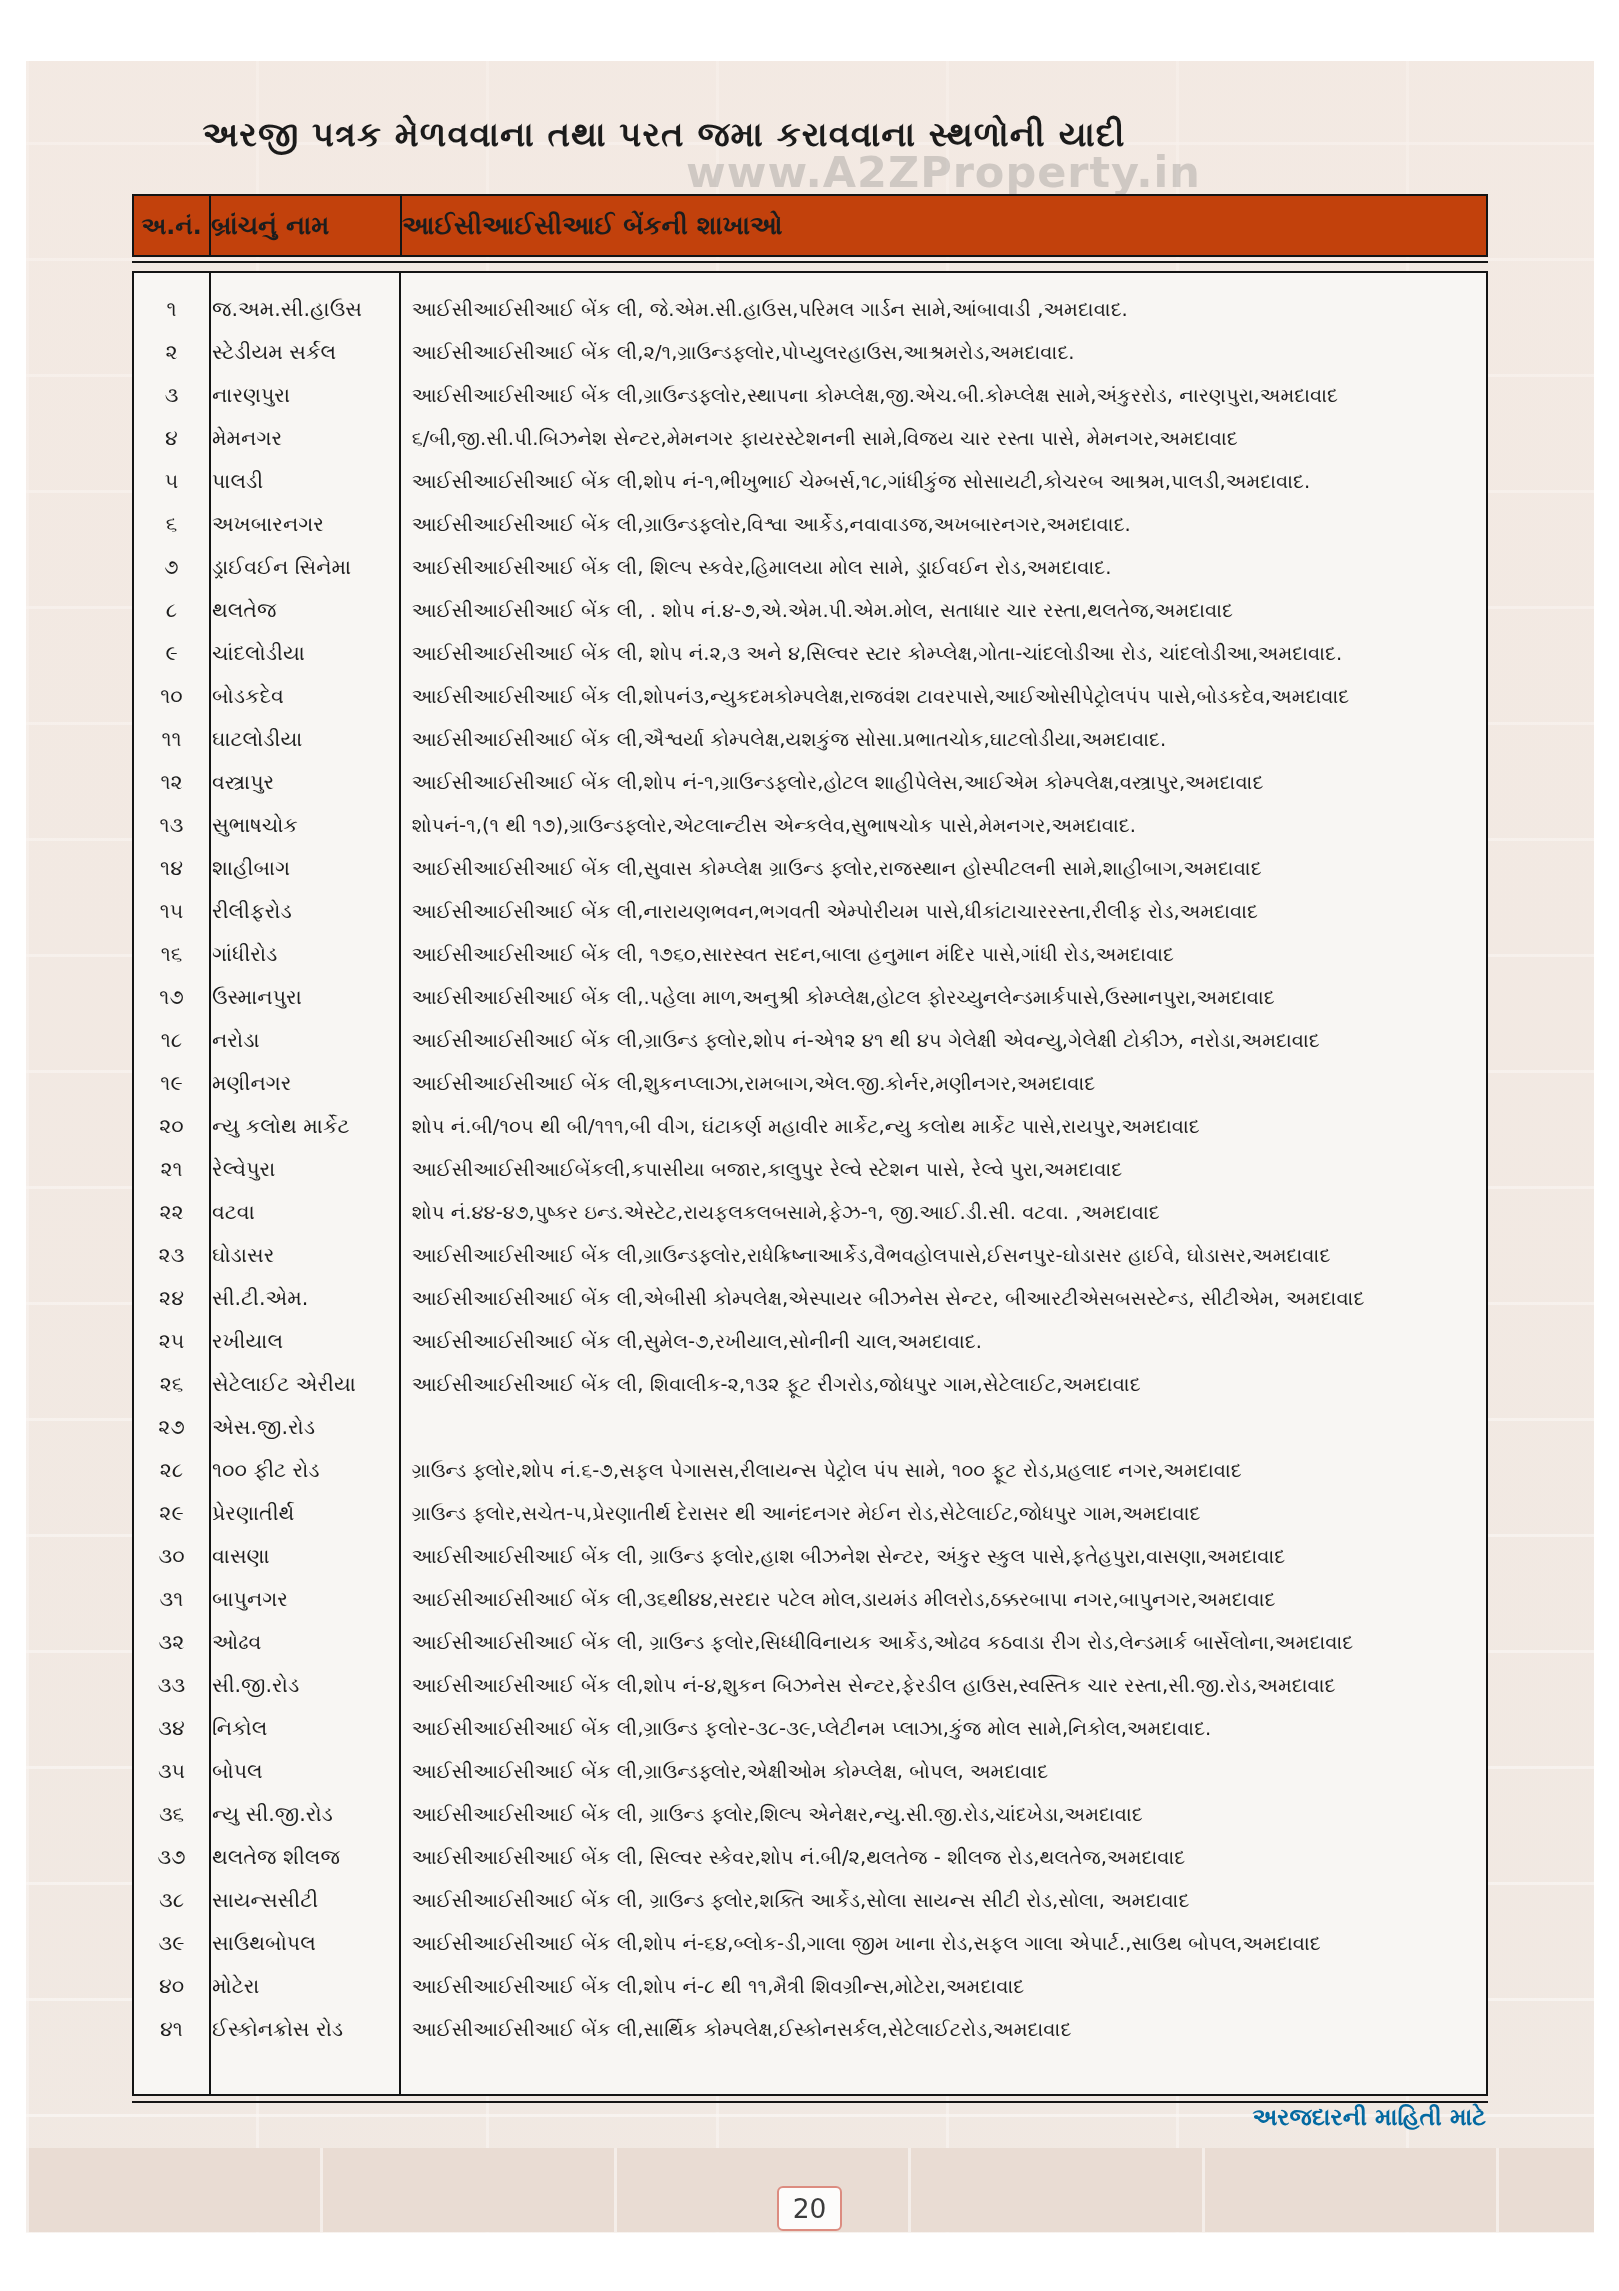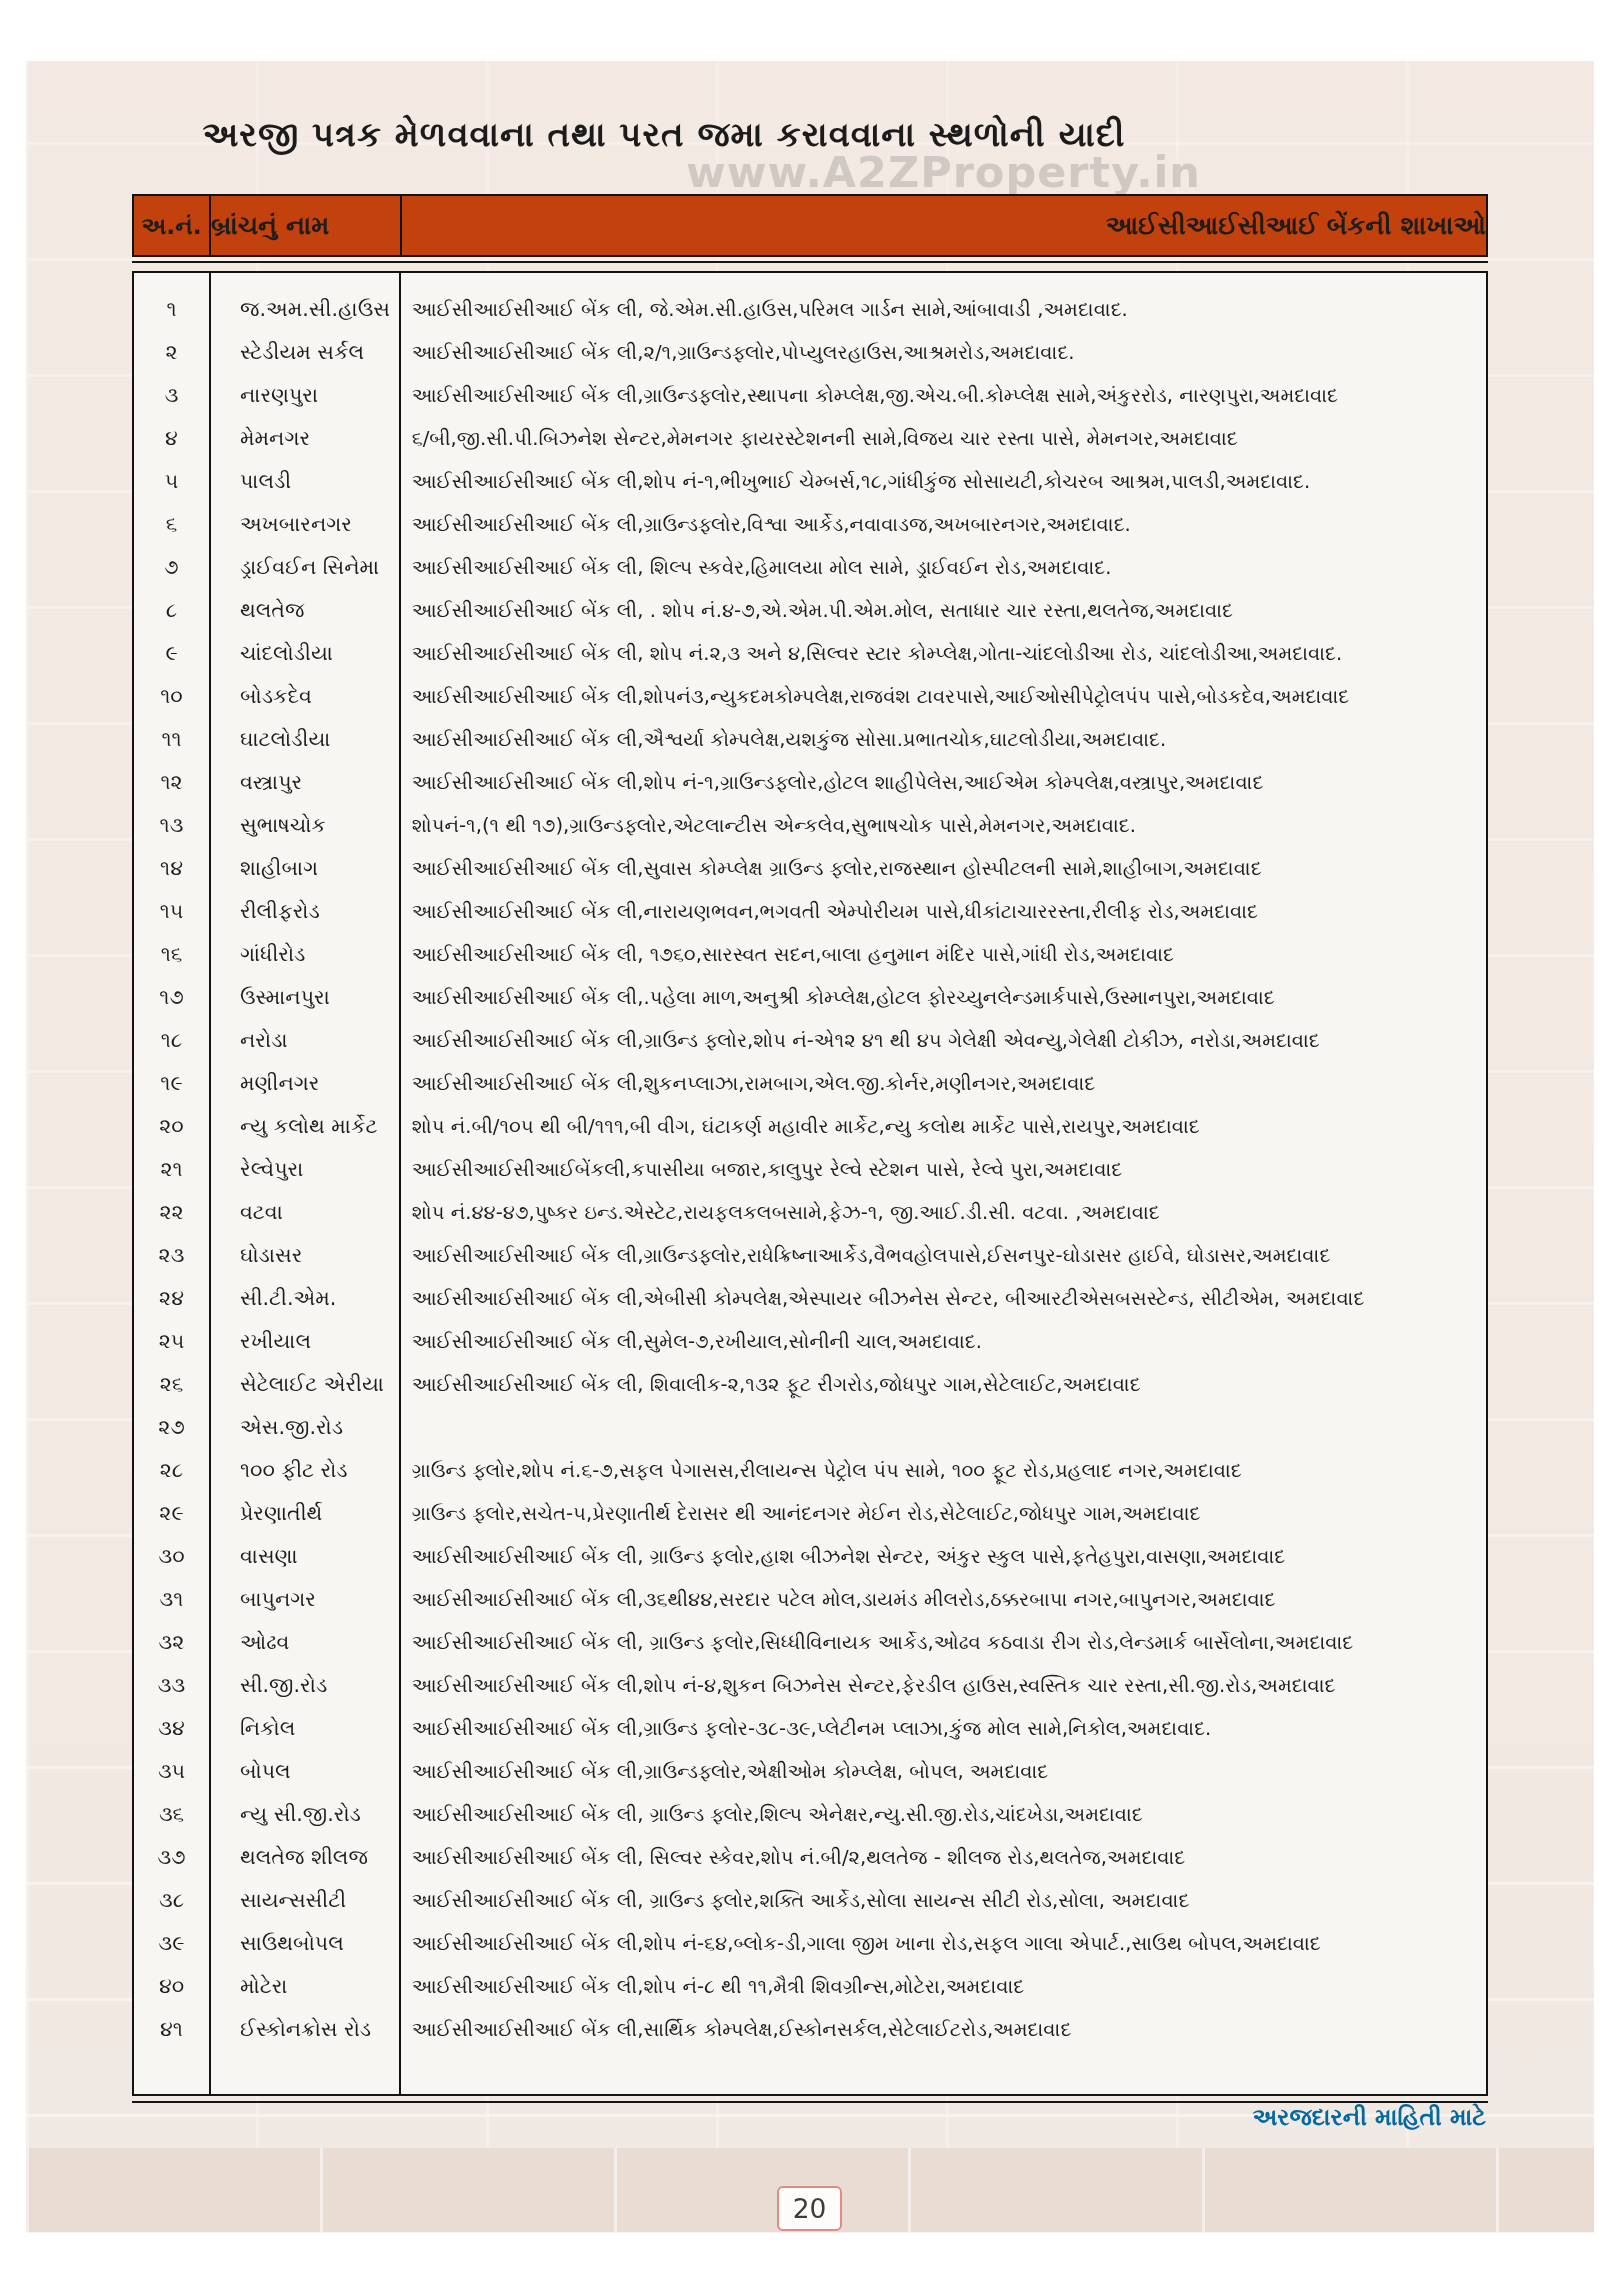--- a/index.html
+++ b/index.html
@@ -34,38 +34,38 @@
     position:absolute;left:676px;top:1949px;z-index:2;
     font-size:74px;font-weight:bold;opacity:.5;letter-spacing:2.9px;white-space:nowrap;
   }
   .tbl-head{
     position:absolute;left:132px;top:194px;width:1356px;height:63px;z-index:4;
     background:#c2410c;border:2.9px solid #141414;box-sizing:border-box;
     display:flex;align-items:center;
   }
   .tbl-head .c1{width:75px;text-align:center;font-weight:bold;font-size:23.5px;}
   .tbl-head .c2{width:189px;text-align:left;font-weight:bold;font-size:25.5px;}
-  .tbl-head .c3{flex:1;text-align:right;font-weight:bold;font-size:25.5px;}
+  .tbl-head .c3{flex:1;text-align:left;font-weight:bold;font-size:25.5px;}
   .vsep{width:0;border-left:2.5px solid #141414;height:100%;}
   .rule{
     position:absolute;left:132px;width:1356px;height:2px;background:#161616;z-index:4;
   }
   .tbl-body{
     position:absolute;left:132px;top:271px;width:1356px;height:1825px;z-index:4;
     background:#f8f6f3;border:2.9px solid #141414;box-sizing:border-box;
     padding-top:14.7px;
   }
   .tbl-body .colline{
     position:absolute;top:0;bottom:0;width:0;border-left:2.5px solid #141414;
   }
   .colline.l1{left:75px;}
   .colline.l2{left:265px;}
   .row{display:flex;height:43px;line-height:43px;white-space:nowrap;}
   .row .no{width:75px;text-align:center;font-size:20.6px;}
-  .row .nm{width:189px;padding-left:31px;box-sizing:border-box;font-size:20.6px;overflow:hidden;}
+  .row .nm{width:189px;padding-left:3px;box-sizing:border-box;font-size:20.6px;overflow:hidden;}
   .row .ad{flex:1;padding-left:13.7px;box-sizing:border-box;font-size:19.6px;overflow:hidden;}
   .footer-note{
     position:absolute;right:133px;top:2103px;font-size:23.5px;font-weight:bold;z-index:5;color:#0369a1;
   }
   .page-num{
     position:absolute;left:777px;top:2150px;width:65px;height:45px;z-index:5;
     background:#fdfcfb;border:2px solid #dc8c80;border-radius:6px;box-sizing:border-box;
     text-align:center;line-height:41px;font-size:26.5px;color:#3c3c3c;margin-top:36px;
   }
 </style>

